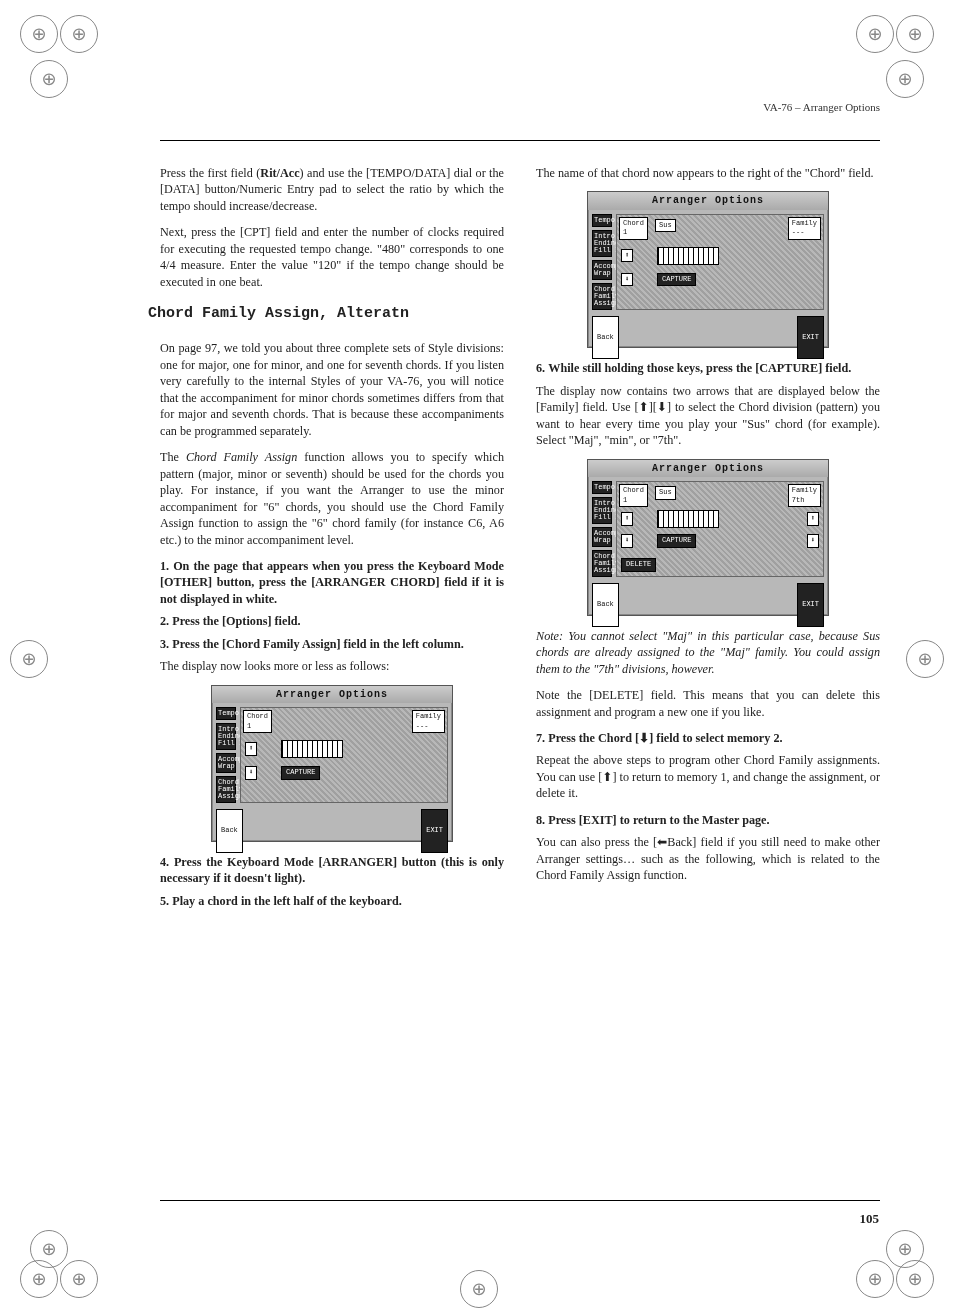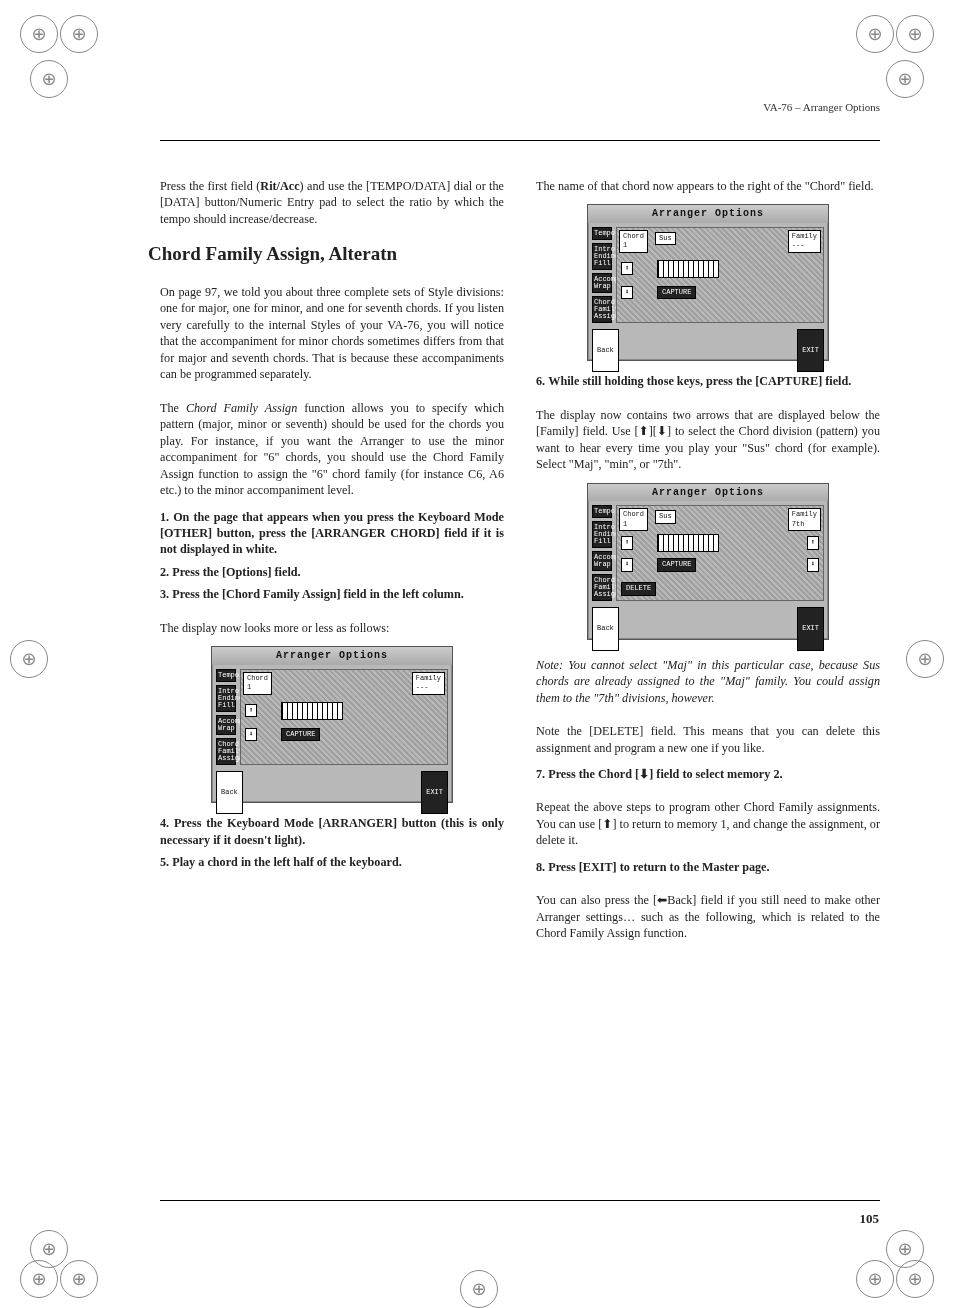--- a/index.html
+++ b/index.html
@@ -21,26 +21,26 @@
     font-size:11px;
     text-align:right;
     margin-bottom:25px;
     color:#333;
   }
   .hr{
     border:none;border-top:1px solid #000;margin:0 0 20px 0;
   }
   .cols{display:flex;gap:32px;}
   .col{flex:1;min-width:0;}
-  p{margin:17px 0 10px 0;text-align:justify;}
+  p{margin:4px 0 10px 0;text-align:justify;}
   .step{margin:0 0 6px 0;}
   .step b{font-weight:bold;}
   h2.sec{
-    font-family:Liberation Serif, serif;
-    font-weight:bold;font-size:19px;
+    font-family:Liberation Mono, monospace;
+    font-weight:bold;font-size:15px;
     margin:14px 0 16px -12px;
   }
   .note{font-style:italic;}
   
   .lcd{
     width:240px;height:155px;
     margin:8px auto 12px auto;
     background:#b8b8b8;
     border:1px solid #555;
     font-family:"Courier New",monospace;
@@ -90,20 +90,21 @@
 <div class="regmark" style="right:20px;top:1260px">⊕</div>
 
 <div class="page">
   <div class="header">VA-76 – Arranger Options</div>
   <hr class="hr">
 
   <div class="cols">
 
     <div class="col">
       <p>Press the first field (<b>Rit/Acc</b>) and use the [TEMPO/DATA] dial or the [DATA] button/Numeric Entry pad to select the ratio by which the tempo should increase/decrease.</p>
+      <p>Next, press the [CPT] field and enter the number of clocks required for executing the requested tempo change. "480" corresponds to one 4/4 measure. Enter the value "120" if the tempo change should be executed in one beat.</p>
 
       <h2 class="sec">Chord Family Assign, Alteratn</h2>
       <p>On page 97, we told you about three complete sets of Style divisions: one for major, one for minor, and one for seventh chords. If you listen very carefully to the internal Styles of your VA-76, you will notice that the accompaniment for minor chords sometimes differs from that for major and seventh chords. That is because these accompaniments can be programmed separately.</p>
       <p>The <i>Chord Family Assign</i> function allows you to specify which pattern (major, minor or seventh) should be used for the chords you play. For instance, if you want the Arranger to use the minor accompaniment for "6" chords, you should use the Chord Family Assign function to assign the "6" chord family (for instance C6, A6 etc.) to the minor accompaniment level.</p>
 
       <p class="step"><b>1.</b> <b>On the page that appears when you press the Keyboard Mode [OTHER] button, press the [ARRANGER CHORD] field if it is not displayed in white.</b></p>
       <p class="step"><b>2.</b> <b>Press the [Options] field.</b></p>
       <p class="step"><b>3.</b> <b>Press the [Chord Family Assign] field in the left column.</b></p>
       <p>The display now looks more or less as follows:</p>
 

